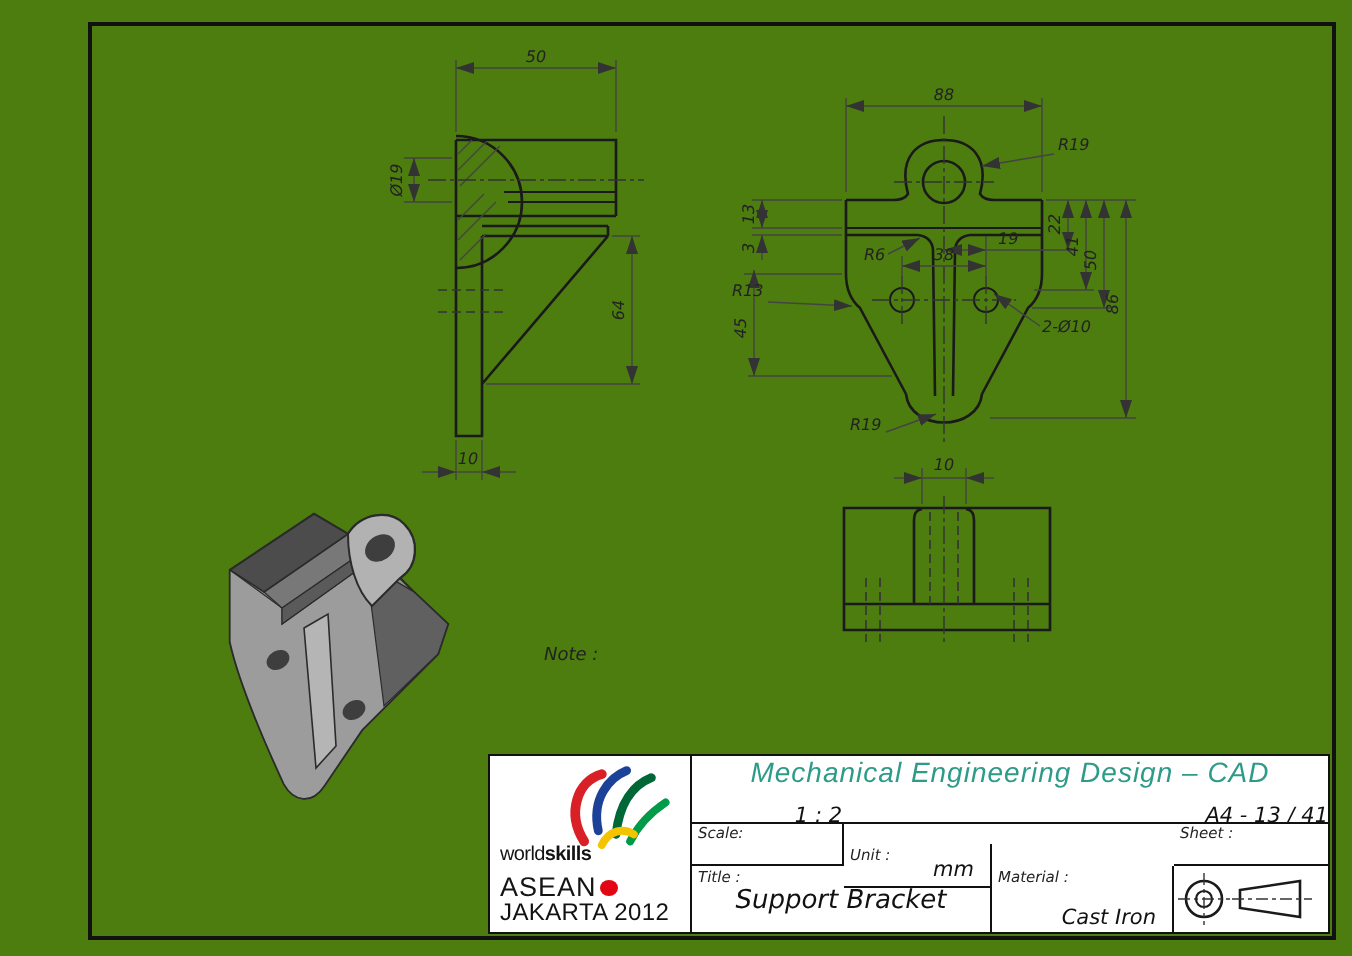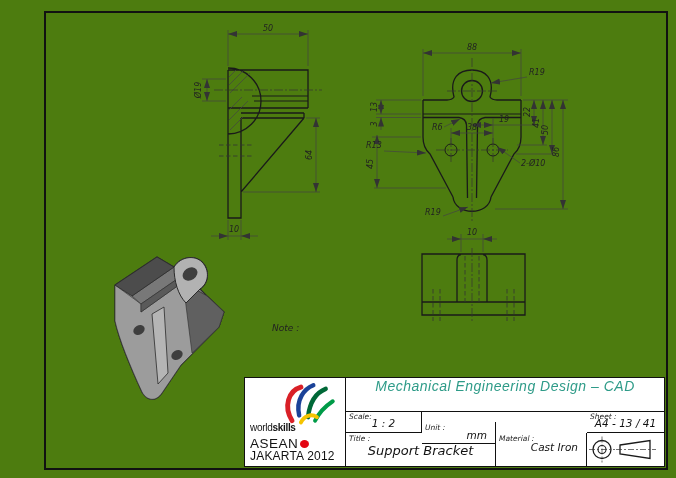--- a/index.html
+++ b/index.html
@@ -18,21 +18,21 @@
 
   
   .note{position:absolute;left:272px;top:322px;font:italic 9px "DejaVu Sans",sans-serif;color:#222;line-height:13px;}
 
   
   .tblock{position:absolute;left:244px;top:377px;width:419px;height:88px;border:1.5px solid #111;background:#fff;}
   .cell{position:absolute;box-sizing:border-box;}
   .bR{border-right:1px solid #111;} .bB{border-bottom:1px solid #111;}
   .lbl{position:absolute;left:3px;top:1px;font:italic 7.5px "DejaVu Sans",sans-serif;color:#222;}
   .val{position:absolute;font:italic 10.5px "DejaVu Sans",sans-serif;color:#111;}
-  .vC{left:0;right:0;bottom:3px;text-align:center;}
+  .vC{left:0;right:0;bottom:18px;text-align:right;}
   .vR{right:8px;bottom:2px;}
   .hdr{position:absolute;left:101px;top:0;width:318px;height:33px;border-bottom:1px solid #111;}
   .hdr span{display:block;width:100%;text-align:center;line-height:33px;
             font:italic 14px "Liberation Sans",sans-serif;color:#2e9b88;letter-spacing:.5px;}
   .title-val{left:0;right:0;bottom:8px;text-align:center;font-size:13px;}
 
   
   .tb-logo{left:0;top:0;width:101px;height:88px;}
   .lg-f{position:absolute;right:6px;top:2px;width:62px;height:46px;}
   .lg-1{position:absolute;left:5px;top:44px;font-size:10px;color:#141414;letter-spacing:-.3px;}
@@ -195,21 +195,21 @@
       <span class="lbl">Sheet :</span>
       <span class="val vC">A4 - 13 / 41</span>
     </div>
 
     <div class="cell bR" style="left:101px;top:55px;width:150px;height:33px;">
       <span class="lbl">Title :</span>
       <span class="val title-val">Support Bracket</span>
     </div>
     <div class="cell bR" style="left:251px;top:55px;width:91px;height:33px;text-align:center;">
       <span class="lbl">Material :</span>
-      <span class="val vR" style="bottom:13px;">Cast Iron</span>
+      <span class="val vR" style="bottom:1px;">Cast Iron</span>
     </div>
     <div class="cell c-symbol" style="left:342px;top:55px;width:77px;height:33px;">
       <svg viewBox="0 0 77 33">
         <circle cx="15" cy="16.5" r="9" fill="none" stroke="#1a1a1a" stroke-width="1.3"></circle>
         <circle cx="15" cy="16.5" r="4" fill="none" stroke="#1a1a1a" stroke-width="1.1"></circle>
         <path d="M2,16.5 L28,16.5 M15,3.5 L15,29.5" fill="none" stroke="#333" stroke-width="0.7" stroke-dasharray="6 2 2 2"></path>
         <path d="M33,12 L63,7.5 L63,25.5 L33,21 Z" fill="none" stroke="#1a1a1a" stroke-width="1.3"></path>
         <path d="M29,16.5 L69,16.5" fill="none" stroke="#333" stroke-width="0.7" stroke-dasharray="6 2 2 2"></path>
       </svg>
     </div>

